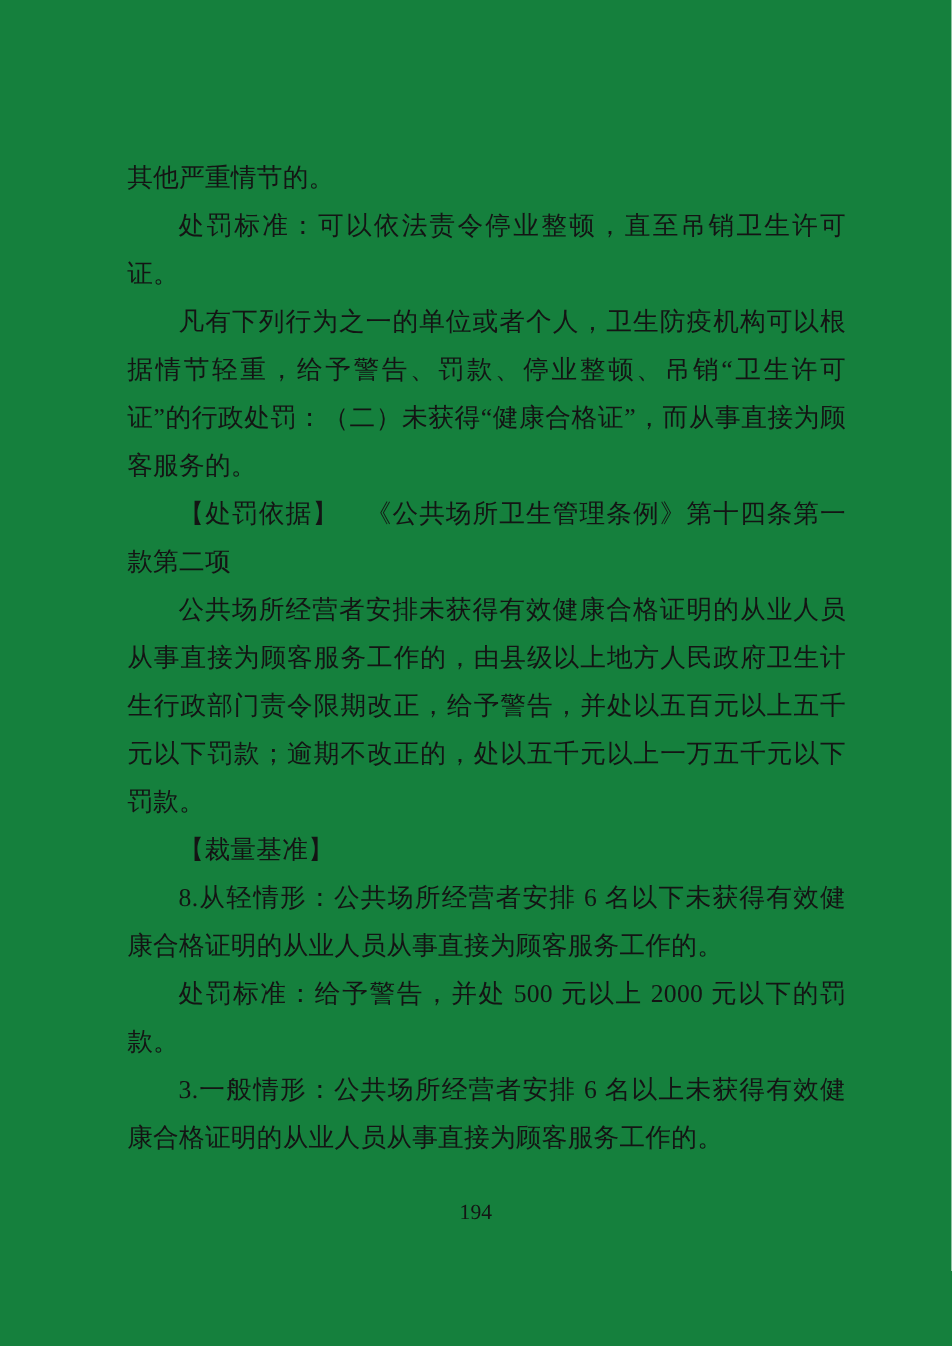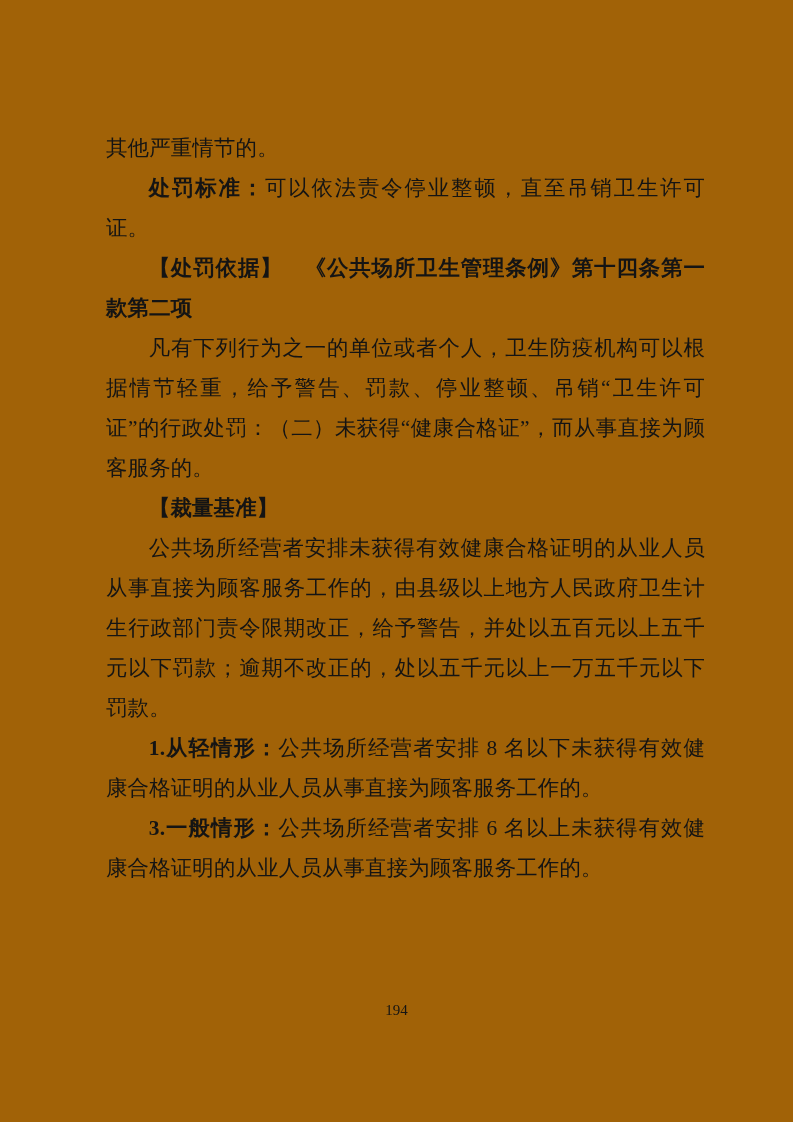--- a/index.html
+++ b/index.html
@@ -4,21 +4,21 @@
 <style>
   html, body {
     margin: 0;
     padding: 0;
     background: #ffffff;
   }
   .page {
     position: relative;
     width: 793px;
     height: 1122px;
-    background: #a16207;
+    background: #15803d;
     overflow: hidden;
     font-family: "Liberation Serif", "DejaVu Serif", serif;
     color: #141414;
   }
   .doc-body {
     position: absolute;
     left: 106px;
     top: 128px;
     width: 599px;
     font-size: 21.4px;
@@ -28,41 +28,42 @@
     letter-spacing: 0.2px;
   }
   .doc-body p {
     margin: 0;
     padding: 0;
   }
   .doc-body p.indent {
     text-indent: 2em;
   }
   .bold {
-    font-weight: bold;
+    font-weight: normal;
   }
   .page-footer {
     position: absolute;
     top: 1000px;
     left: 0;
     width: 100%;
     text-align: center;
-    font-size: 15px;
+    font-size: 18px;
     line-height: 20px;
     color: #141414;
   }
 </style>
 </head>
 <body>
 
 <div class="page">
   <div class="doc-body">
       <p><span>其他严重情节的。</span></p>
       <p class="indent"><span class="bold">处罚标准：</span><span>可以依法责令停业整顿，直至吊销卫生许可证。</span></p>
+      <p class="indent"><span>凡有下列行为之一的单位或者个人，卫生防疫机构可以根据情节轻重，给予警告、罚款、停业整顿、吊销“卫生许可证”的行政处罚：（二）未获得“健康合格证”，而从事直接为顾客服务的。</span></p>
       <p class="indent"><span class="bold">【处罚依据】　《公共场所卫生管理条例》第十四条第一款第二项</span></p>
-      <p class="indent"><span>凡有下列行为之一的单位或者个人，卫生防疫机构可以根据情节轻重，给予警告、罚款、停业整顿、吊销“卫生许可证”的行政处罚：（二）未获得“健康合格证”，而从事直接为顾客服务的。</span></p>
+      <p class="indent"><span>公共场所经营者安排未获得有效健康合格证明的从业人员从事直接为顾客服务工作的，由县级以上地方人民政府卫生计生行政部门责令限期改正，给予警告，并处以五百元以上五千元以下罚款；逾期不改正的，处以五千元以上一万五千元以下罚款。</span></p>
       <p class="indent"><span class="bold">【裁量基准】</span></p>
-      <p class="indent"><span>公共场所经营者安排未获得有效健康合格证明的从业人员从事直接为顾客服务工作的，由县级以上地方人民政府卫生计生行政部门责令限期改正，给予警告，并处以五百元以上五千元以下罚款；逾期不改正的，处以五千元以上一万五千元以下罚款。</span></p>
-      <p class="indent"><span class="bold">1.从轻情形：</span><span>公共场所经营者安排 8 名以下未获得有效健康合格证明的从业人员从事直接为顾客服务工作的。</span></p>
+      <p class="indent"><span class="bold">8.从轻情形：</span><span>公共场所经营者安排 6 名以下未获得有效健康合格证明的从业人员从事直接为顾客服务工作的。</span></p>
+      <p class="indent"><span class="bold">处罚标准：</span><span>给予警告，并处 500 元以上 2000 元以下的罚款。</span></p>
       <p class="indent"><span class="bold">3.一般情形：</span><span>公共场所经营者安排 6 名以上未获得有效健康合格证明的从业人员从事直接为顾客服务工作的。</span></p>
     </div>
   <div class="page-footer">194</div>
 </div>
 
 </body></html>

